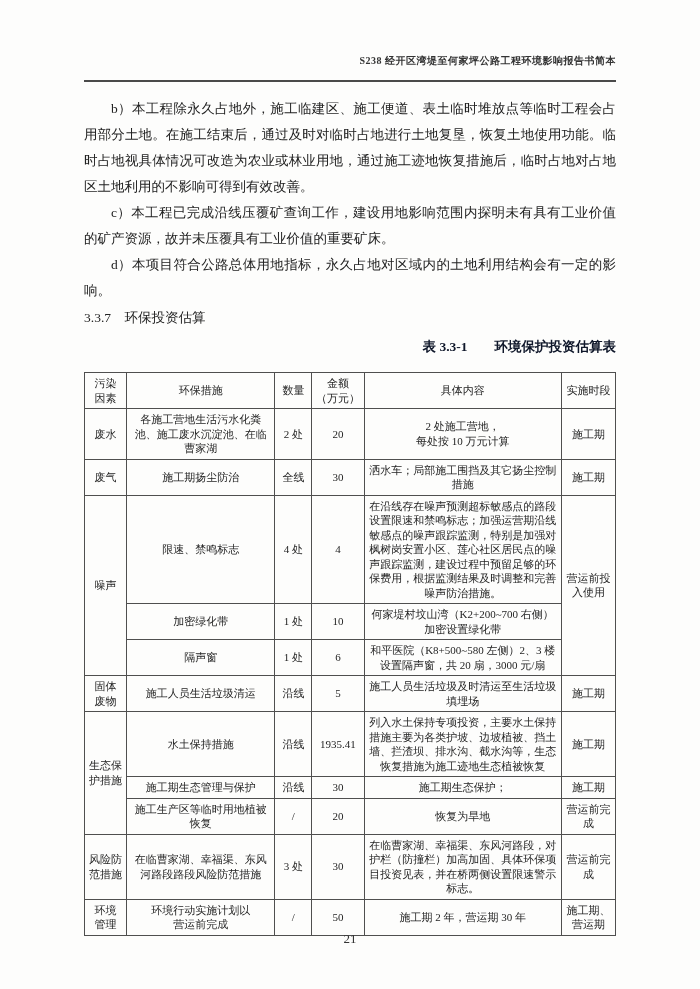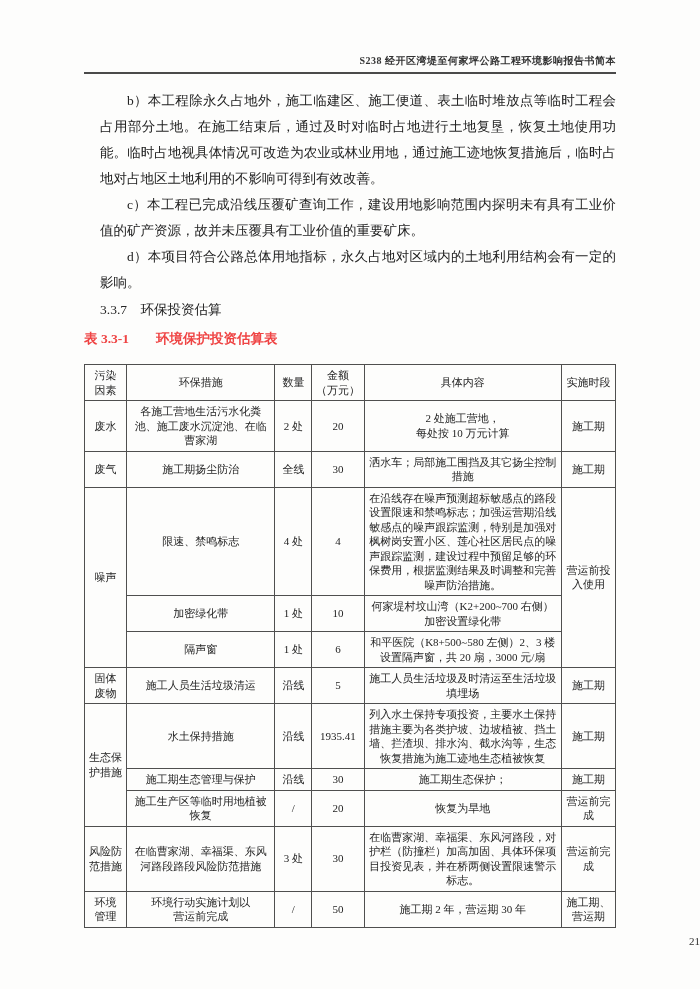--- a/index.html
+++ b/index.html
@@ -16,51 +16,51 @@
     padding: 54px 84px 0 84px;
     overflow: hidden;
   }
 
   
   .running-header {
     text-align: right;
     font-size: 10px;
     letter-spacing: 0.5px;
     color: #333;
-    padding-bottom: 4px;
+    padding-bottom: 12px;
     border-bottom: 2px solid #4a4a4a;
     font-weight: bold;
   }
 
   
-  .body-text { margin-top: 14px; margin-left: 16px; }
+  .body-text { margin-top: 14px; }
   .para {
     font-size: 13.5px;
     line-height: 26px;
     text-align: justify;
     text-indent: 2em;
     white-space: pre-line;
     color: #222;
   }
   .section-heading {
     font-size: 13.5px;
     line-height: 27px;
     color: #222;
     text-indent: 0;
     font-family: Liberation Serif, serif;
   }
 
   
   .table-title {
     margin-top: 4px;
-    text-align: left;
+    text-align: right;
     font-weight: bold;
     font-size: 13.5px;
     line-height: 24px;
-    color: #ef4444;
+    color: #0f172a;
   }
 
   
   table.inv {
     margin-top: 13px;
     width: 100%;
     border-collapse: collapse;
     table-layout: fixed;
     font-size: 11px;
   }
@@ -83,22 +83,22 @@
   .col-detail  { width: 197px; }
   .col-period  { width: 54px;  }
   td.num { font-family: "Liberation Serif", "DejaVu Serif", serif; }
 
   
   .page-number {
     position: absolute;
     bottom: 42px;
     left: 0;
     width: 100%;
-    text-align: right;
-    font-size: 11px;
+    text-align: center;
+    font-size: 13px;
     color: #333;
   }
 </style>
 </head>
 <body>
 
 <div class="page">
 
   <div class="running-header">S238 经开区湾堤至何家坪公路工程环境影响报告书简本</div>
 

